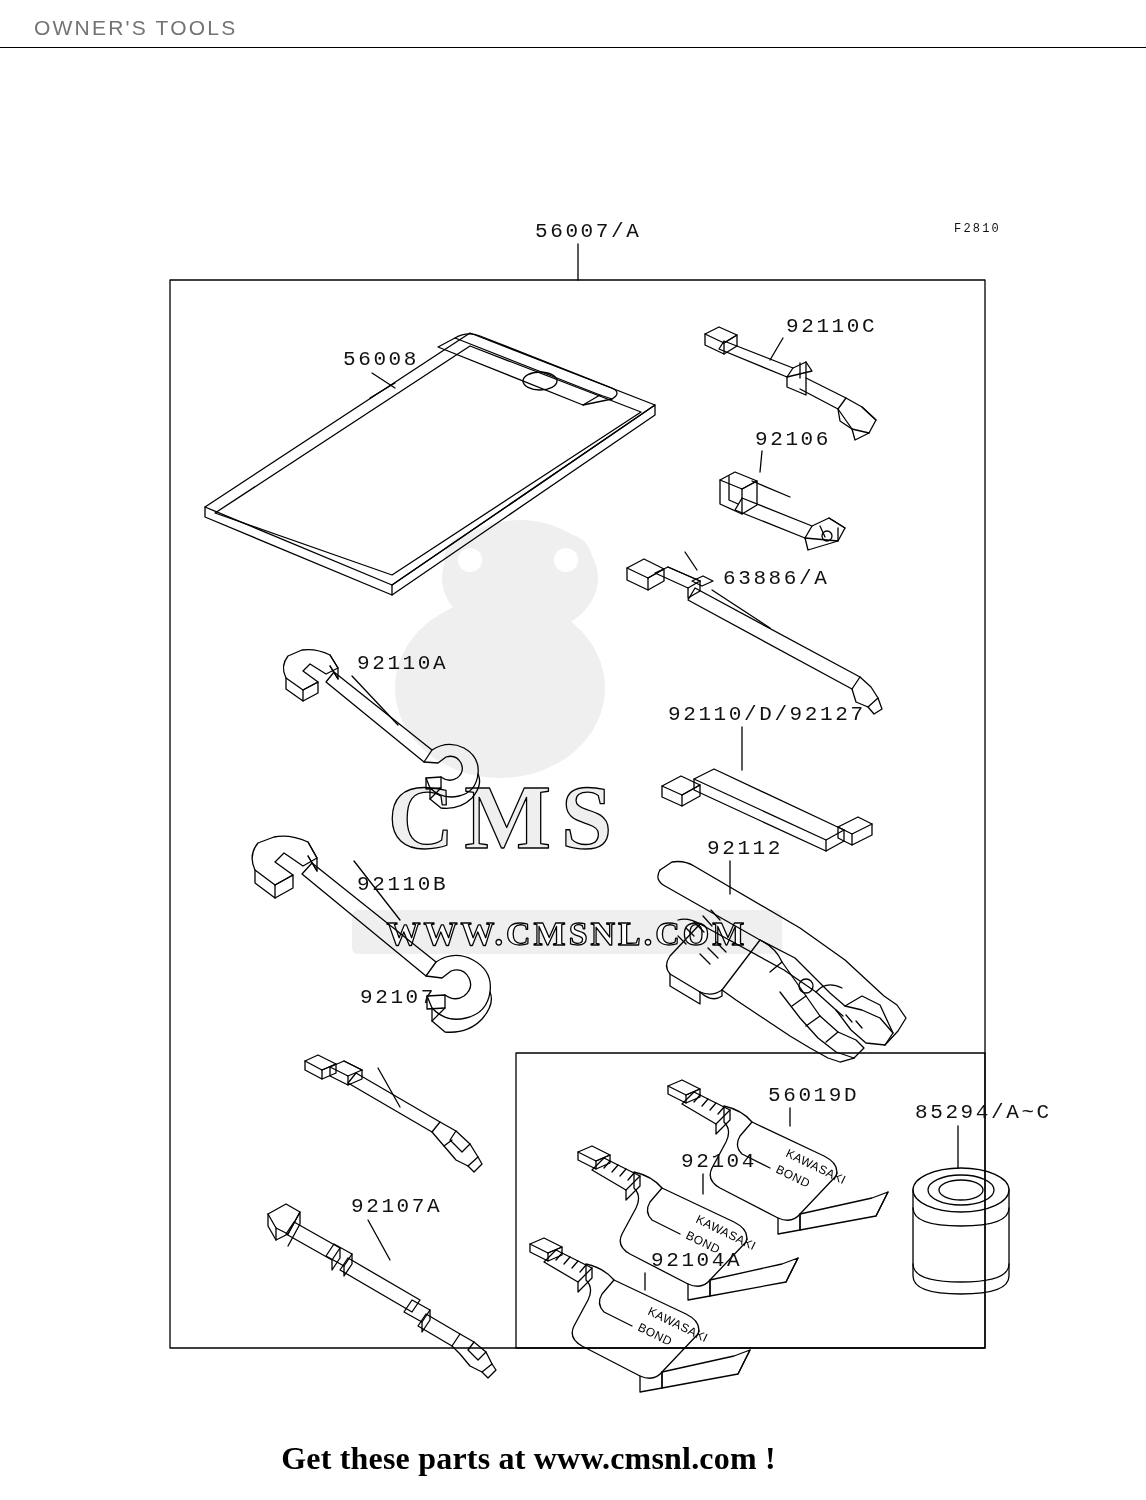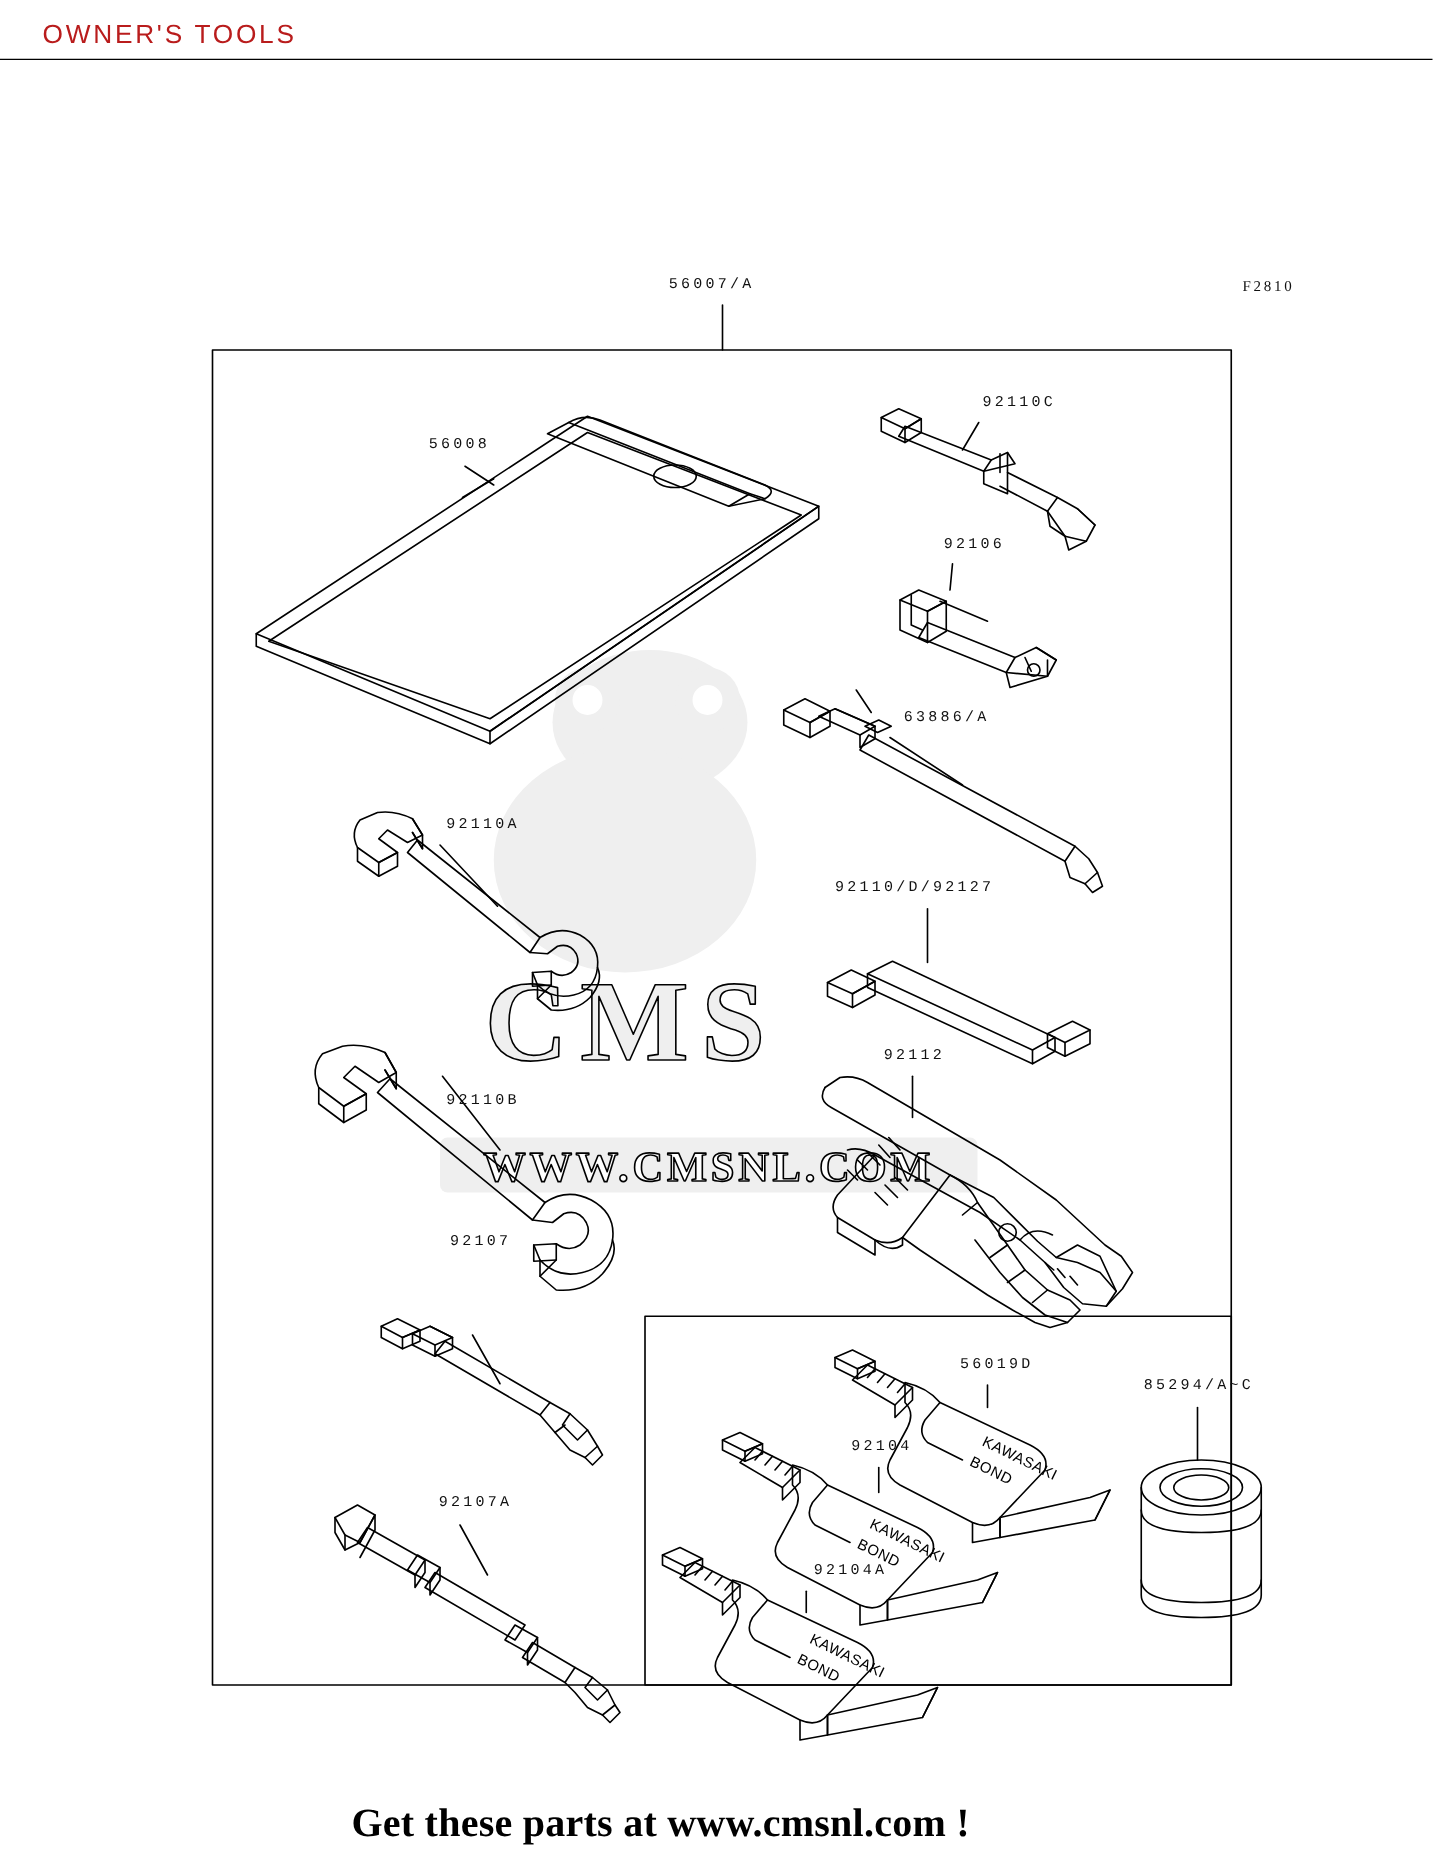--- a/index.html
+++ b/index.html
@@ -16,21 +16,21 @@
     overflow: hidden;
   }
 
   
   #page-title {
     position: absolute;
     left: 34px;
     top: 16px;
     font-size: 21px;
     letter-spacing: 2.2px;
-    color: #b91c1c;
+    color: #737373;
     font-family: "Liberation Sans", sans-serif;
   }
   #title-rule {
     position: absolute;
     left: 0;
     top: 47px;
     width: 1146px;
     height: 1px;
     background: #000;
   }
@@ -46,21 +46,21 @@
   #svg-diagram {
     position: absolute;
     left: 0;
     top: 0;
   }
 
   
   .label {
     position: absolute;
     font-family: "Liberation Mono", monospace;
-    font-size: 12px;
+    font-size: 21px;
     letter-spacing: 2.6px;
     color: #111;
     white-space: nowrap;
   }
   .label.small {
     font-size: 12px;
     letter-spacing: 2.2px;
   }
 
   
@@ -340,21 +340,21 @@
         <path d="M913 1216 Q913 1234 961 1234 Q1009 1234 1009 1216"></path>
 
         <path d="M958 1078 L958 1120"></path>
       </g>
 
       <path d="M372 325 L395 340"></path>
     </g>
   </svg>
 
   <div class="label" style="left:535px; top:172px;">56007/A</div>
-  <div class="label small" style="left:994px; top:174px;font-family:Liberation Serif, serif;">F2810</div>
+  <div class="label small" style="left:954px; top:174px;">F2810</div>
 
   <div class="label" style="left:343px; top:300px;">56008</div>
   <div class="label" style="left:786px; top:267px;">92110C</div>
   <div class="label" style="left:755px; top:380px;">92106</div>
   <div class="label" style="left:723px; top:519px;">63886/A</div>
   <div class="label" style="left:357px; top:604px;">92110A</div>
   <div class="label" style="left:668px; top:655px;">92110/D/92127</div>
   <div class="label" style="left:357px; top:825px;text-align:center;">92110B</div>
   <div class="label" style="left:707px; top:789px;">92112</div>
   <div class="label" style="left:360px; top:938px;">92107</div>

